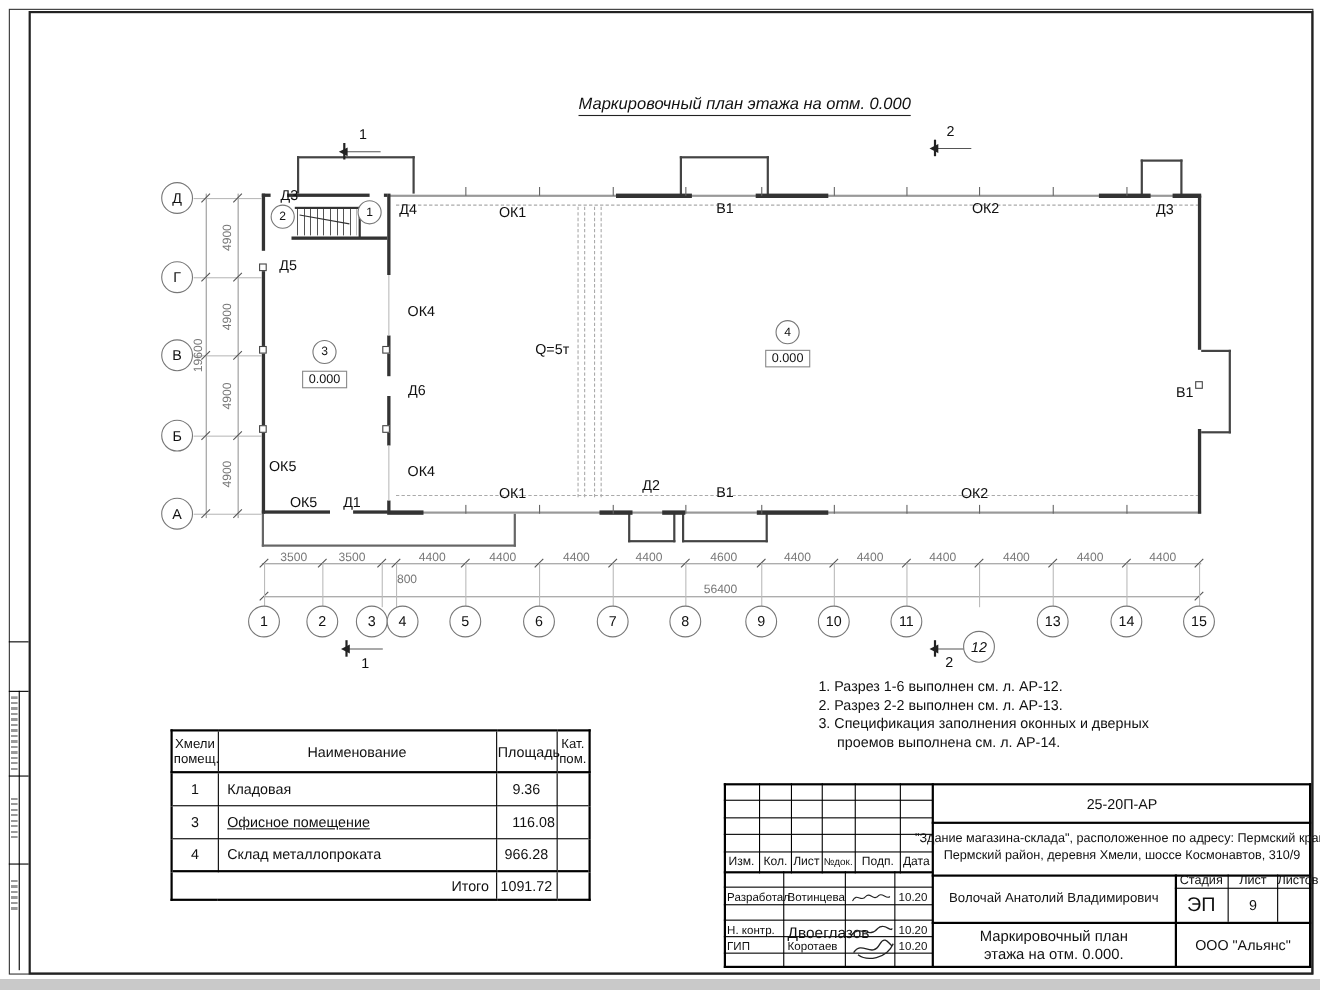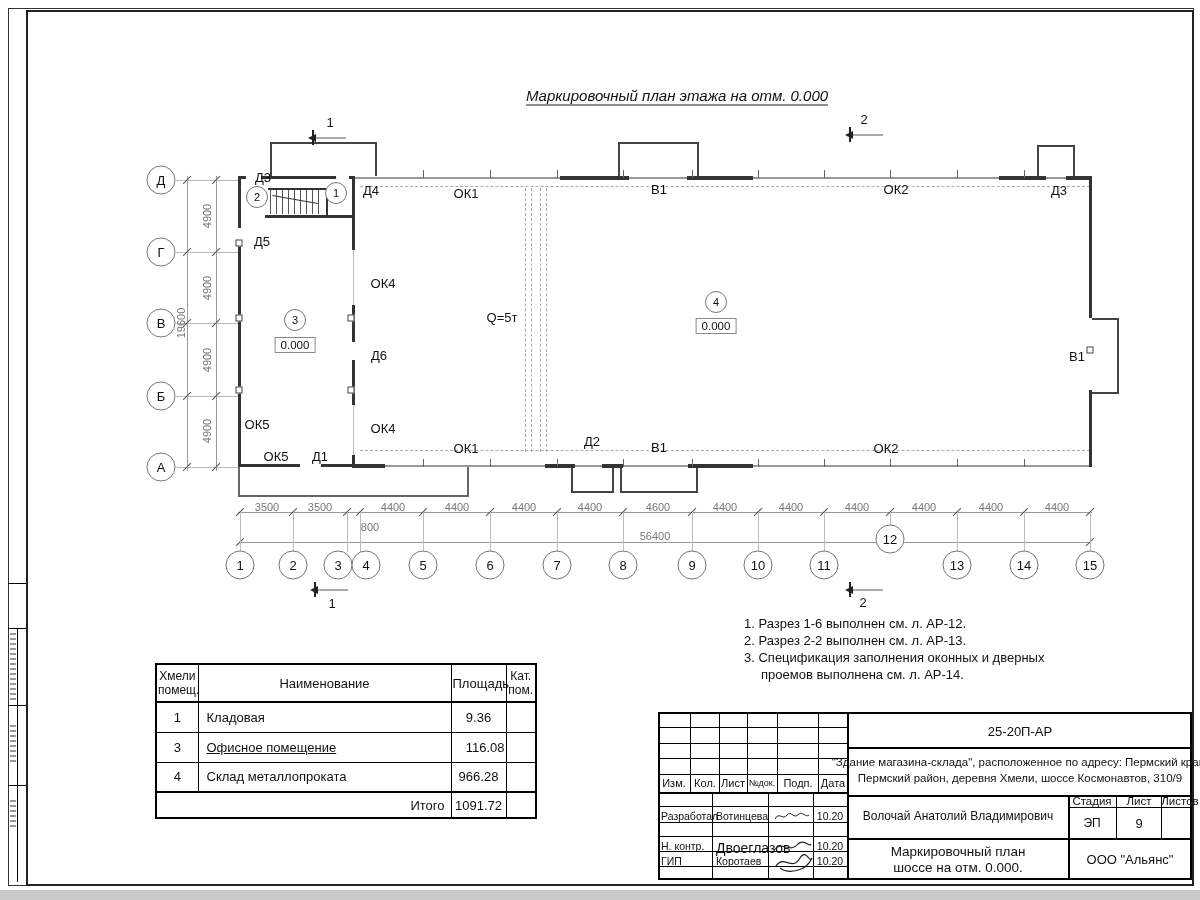--- a/index.html
+++ b/index.html
@@ -304,21 +304,21 @@
         <span class="gbubble" style="left:0;top:565px;">10</span>
         <div class="coltickT" style="top:170px;"></div>
         <div class="coltickB" style="top:459px;"></div>
       </div>
         <div class="colwrap t1" style="top: 0px; left: 824px;">
         <span class="gbubble" style="left:0;top:565px;">11</span>
         <div class="coltickT" style="top:170px;"></div>
         <div class="coltickB" style="top:459px;"></div>
       </div>
         <div class="colwrap t1" style="top: 0px; left: 890px;">
-        <span class="gbubble" style="left:0;top:539px;">12</span>
+        <span class="gbubble" style="left:0;top:588px;font-style:italic;">12</span>
         <div class="coltickT" style="top:170px;"></div>
         <div class="coltickB" style="top:459px;"></div>
       </div>
         <div class="colwrap t1" style="top: 0px; left: 957px;">
         <span class="gbubble" style="left:0;top:565px;">13</span>
         <div class="coltickT" style="top:170px;"></div>
         <div class="coltickB" style="top:459px;"></div>
       </div>
         <div class="colwrap t1" style="top: 0px; left: 1024px;">
         <span class="gbubble" style="left:0;top:565px;">14</span>
@@ -506,20 +506,20 @@
       <path d="M4,12 C12,2 20,16 28,6 C34,0 40,10 41,6 M6,28 C14,16 22,34 30,20 C36,10 40,26 42,20 C36,34 18,36 10,30" fill="none" stroke="#222" stroke-width="1.2"></path>
     </svg>
 
     <div class="stxt ctxt" style="left:362px;top:19px;font-size:13px;">25-20П-АР</div>
     <div class="stxt ctxt" style="left:362px;top:50px;font-size:11.5px;">"Здание магазина-склада", расположенное по адресу: Пермский край,</div>
     <div class="stxt ctxt" style="left:362px;top:66px;font-size:11.5px;">Пермский район, деревня Хмели, шоссе Космонавтов, 310/9</div>
     <div class="stxt ctxt" style="left:300px;top:104px;font-size:12px;">Волочай Анатолий Владимирович</div>
     <div class="stxt ctxt" style="left:434px;top:89px;font-size:11.5px;">Стадия</div>
     <div class="stxt ctxt" style="left:481px;top:89px;font-size:11.5px;">Лист</div>
     <div class="stxt ctxt" style="left:522px;top:89px;font-size:11.5px;">Листов</div>
-    <div class="stxt ctxt" style="left:434px;top:111px;font-size:12px;">ЭП</div>
+    <div class="stxt ctxt" style="left:434px;top:111px;font-size:18px;">ЭП</div>
     <div class="stxt ctxt" style="left:481px;top:111px;font-size:13px;">9</div>
     <div class="stxt ctxt" style="left:300px;top:139px;font-size:13.5px;">Маркировочный план</div>
-    <div class="stxt ctxt" style="left:300px;top:155px;font-size:13.5px;">шоссе на отм. 0.000.</div>
+    <div class="stxt ctxt" style="left:300px;top:155px;font-size:13.5px;">этажа на отм. 0.000.</div>
     <div class="stxt ctxt" style="left:472px;top:147px;font-size:13px;">ООО "Альянс"</div>
   </div>
 
 </div>
 
 </body></html>

